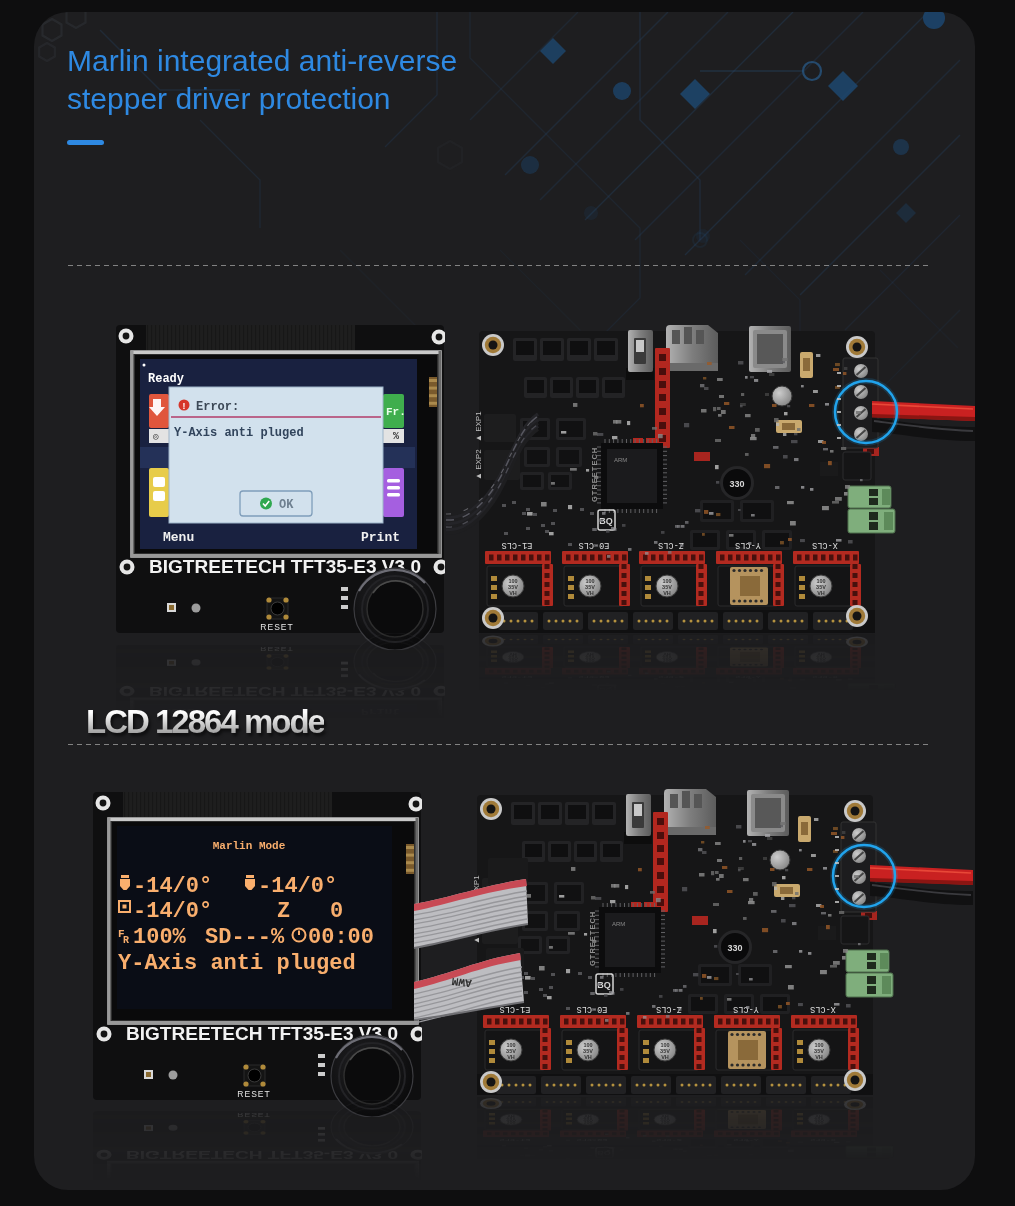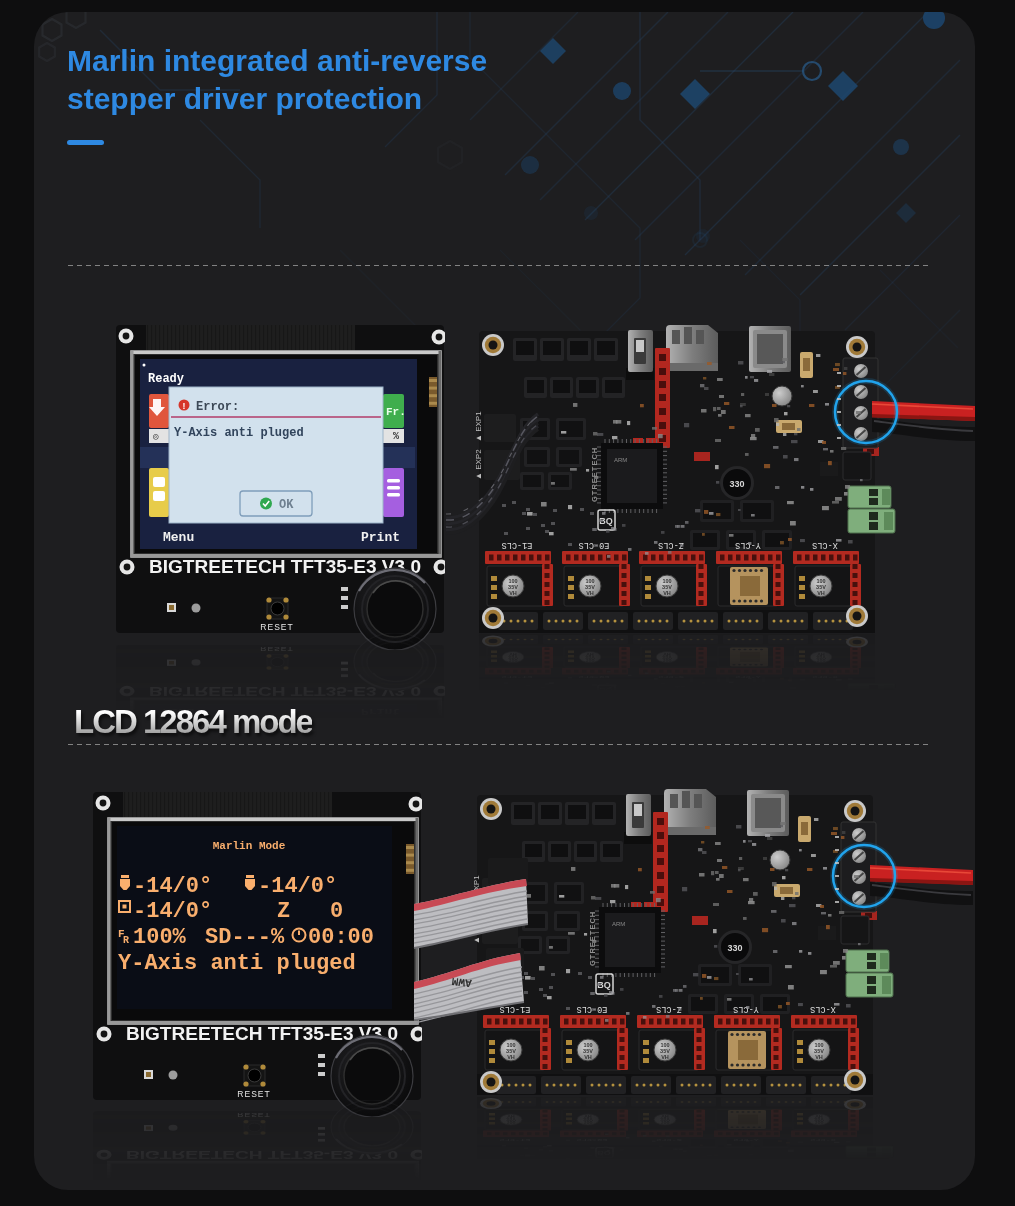--- a/index.html
+++ b/index.html
@@ -1,23 +1,23 @@
 <!DOCTYPE html>
 <html><head>
 <meta charset="utf-8">
 <style>
 html,body{margin:0;padding:0;background:#0e0e0f;width:1015px;height:1206px;overflow:hidden;}
 body{font-family:"Liberation Sans", sans-serif;position:relative;}
 #panel{position:absolute;left:34px;top:12px;width:941px;height:1178px;background:#1e1e20;border-radius:34px;overflow:hidden;}
 #circuit{position:absolute;left:0;top:0;-webkit-mask-image:linear-gradient(180deg,#000 0%,#000 55%,transparent 100%);}
-h1{position:absolute;left:33px;top:30px;margin:0;font-size:30px;line-height:38px;font-weight:bold;color:#2e89e2;}
+h1{position:absolute;left:33px;top:30px;margin:0;font-size:30px;line-height:38px;font-weight:normal;color:#2e89e2;}
 #dash{position:absolute;left:33px;top:128px;width:37px;height:5px;border-radius:2.5px;background:#2e89e2;}
 .sect{position:absolute;margin:0;font-size:33px;font-weight:bold;background:linear-gradient(180deg,#ffffff 25%,#8f8f8f 90%);-webkit-background-clip:text;background-clip:text;color:transparent;filter:drop-shadow(2px 3px 1.5px rgba(0,0,0,0.55));}
 #t1{left:36px;top:209px;}
-#t2{left:40px;top:691px;letter-spacing:-2px;}
+#t2{left:52px;top:691px;letter-spacing:-2px;}
 .dots{position:absolute;left:34px;width:863px;height:1px;background:repeating-linear-gradient(90deg,#828282 0 5px,transparent 5px 9px);}
 #d1{top:253px;}
 #d2{top:732px;}
 .ph{position:absolute;}
 .refl{position:absolute;opacity:0.165;transform-origin:top;-webkit-mask-image:linear-gradient(to top,rgba(0,0,0,1) 0%,rgba(0,0,0,0) 38%);}
 </style>
 </head>
 <body>
 <div id="panel">
   <svg id="circuit" width="941" height="520" viewBox="34 12 941 520">

